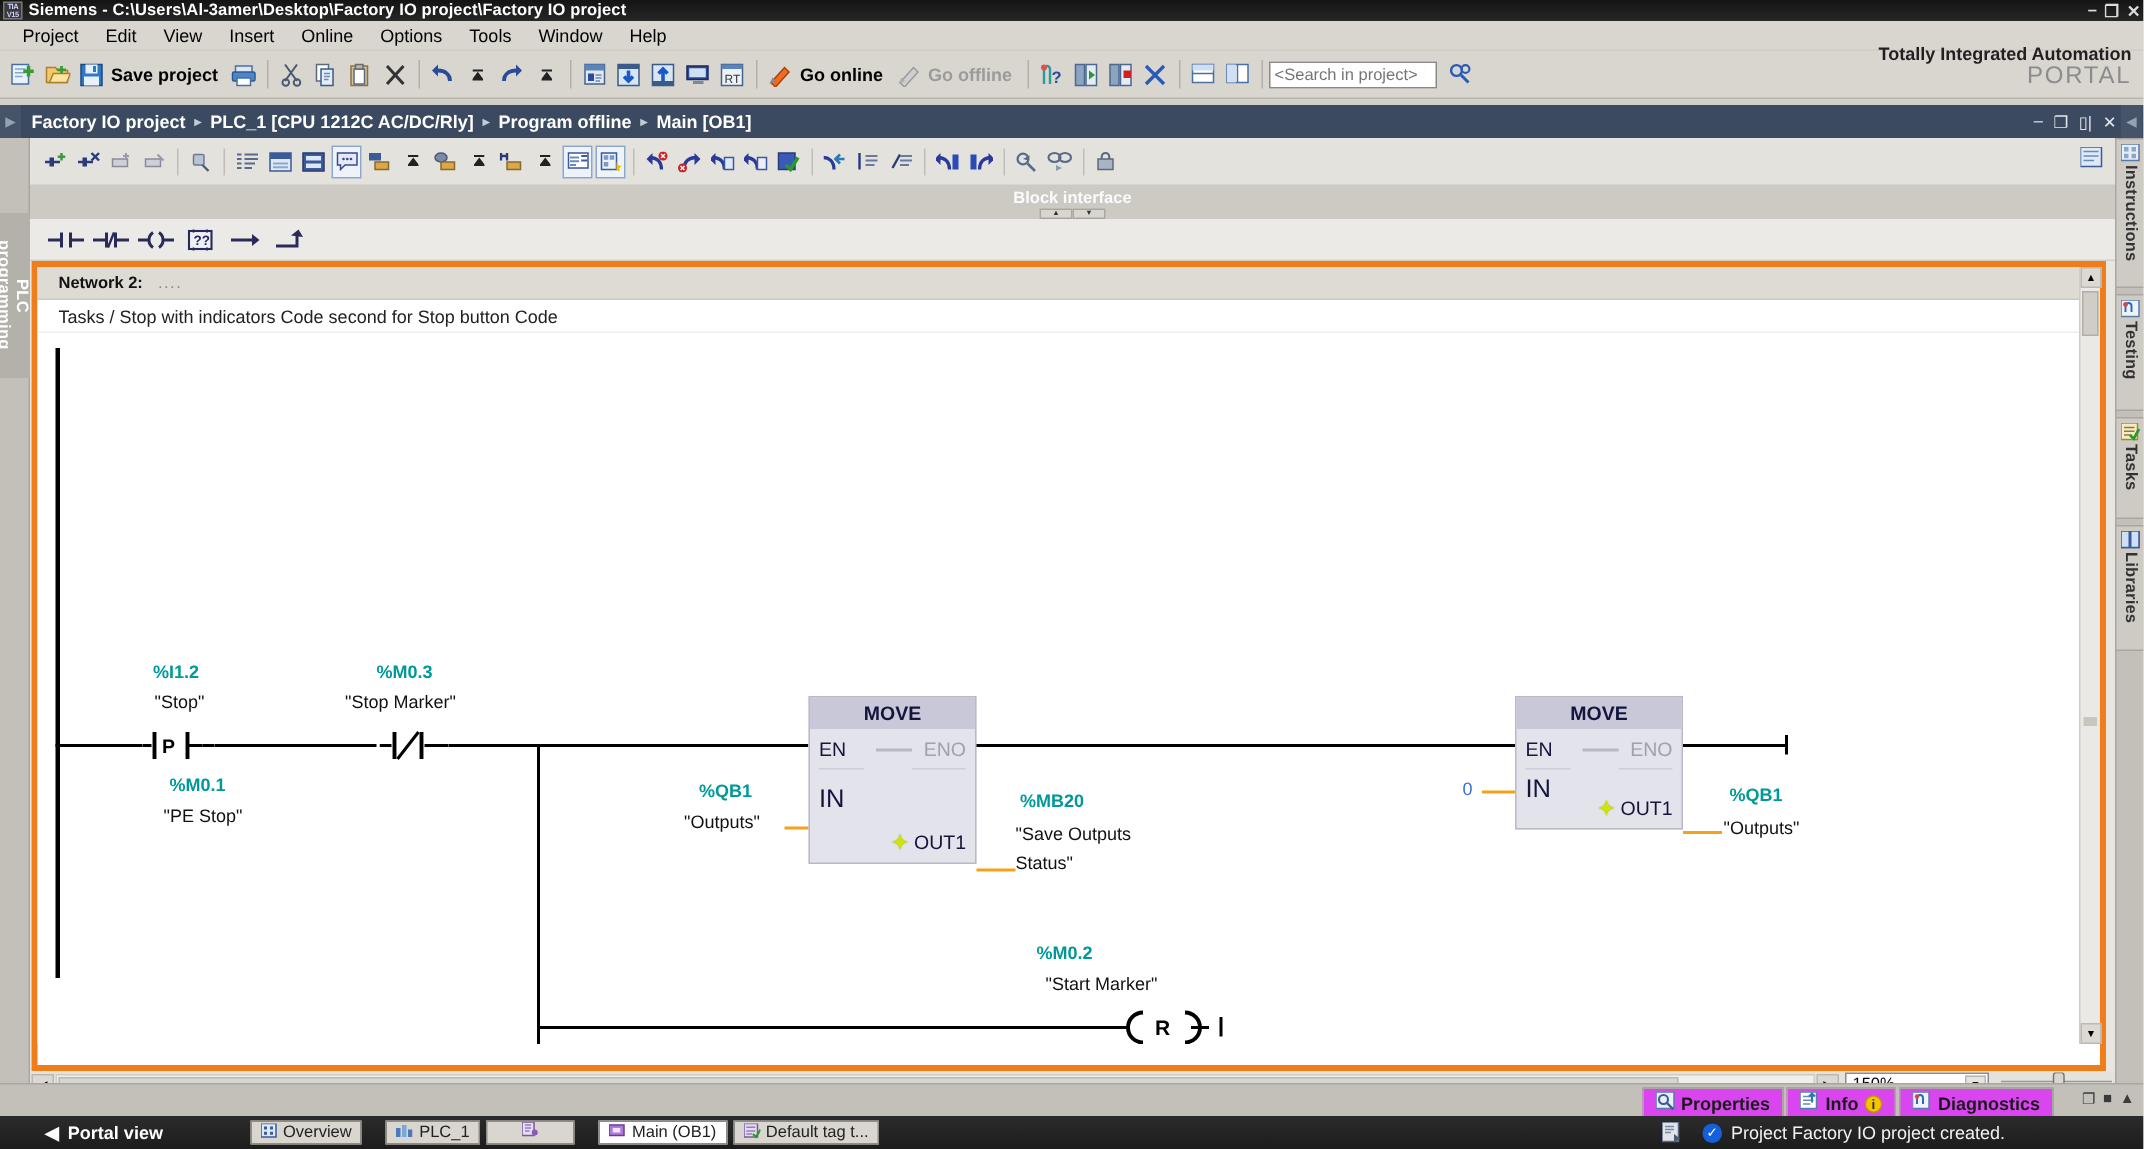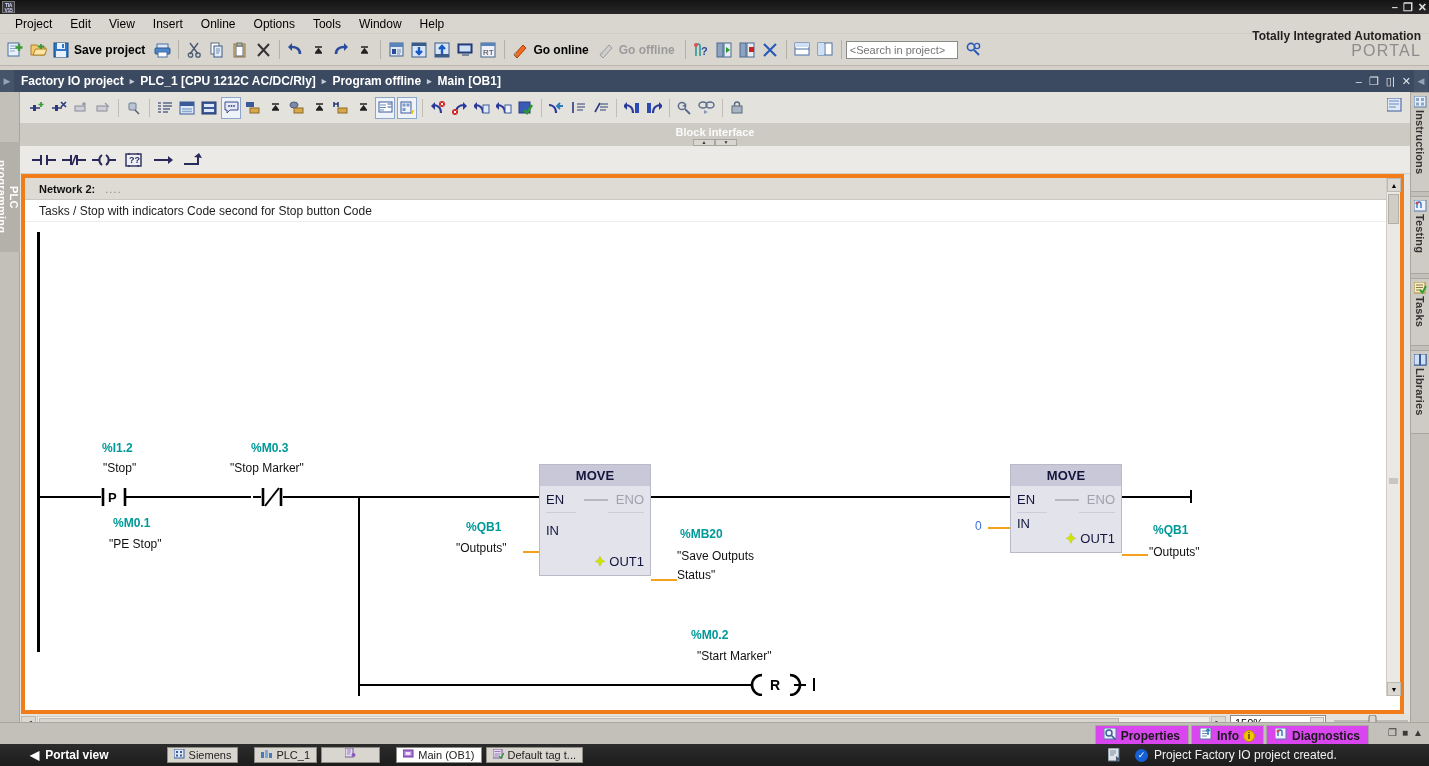--- a/index.html
+++ b/index.html
@@ -166,21 +166,21 @@
 
   .contact{ position:absolute; width:34px; height:22px; }
   .moveblk{ position:absolute; width:112px; background:#e3e3ec; border:1px solid #b9b9c8; }
   .moveblk .hdr{ height:21px; background:#c8c8d8; display:flex; align-items:center; justify-content:center; font-size:13px; font-weight:bold; color:#14143c;}
   .moveblk .body{ position:relative; height:89px; }
   .moveblk .en{ position:absolute; left:6px; top:6px; font-size:13px; color:#14143c;}
   .moveblk .eno{ position:absolute; right:6px; top:6px; font-size:13px; color:#a0a0b0;}
   .moveblk .enbar{ position:absolute; left:44px; top:13px; width:24px; height:2px; background:#b7b7c4;}
   .moveblk .uline1{ position:absolute; left:6px; top:26px; width:30px; height:1px; background:#cdcdda;}
   .moveblk .uline2{ position:absolute; right:6px; top:26px; width:36px; height:1px; background:#cdcdda;}
-  .moveblk .in{ position:absolute; left:6px; top:37px; font-size:13px; color:#14143c;}
+  .moveblk .in{ position:absolute; left:6px; top:37px; font-size:17px; color:#14143c;}
   .moveblk .out{ position:absolute; right:6px; bottom:6px; font-size:13px; color:#14143c; display:flex; align-items:center; gap:4px;}
   .star{ color:#cfe600; font-size:13px; font-weight:bold; text-shadow:0 0 1px #8a9900;}
 
   .coil{ position:absolute; width:34px; height:24px; font-size:13px; font-weight:bold; color:#000;}
 
   .vscroll{
     position:absolute; right:0; top:0; width:14px; bottom:14px; background:#ebe9e5; border-left:1px solid #cfccc6;
   }
   .vs-arrow{ width:14px; height:14px; background:#dcd9d3; border:1px solid #bcb9b3; display:flex; align-items:center; justify-content:center; font-size:7px;}
   .vs-thumb{ position:absolute; left:1px; top:16px; width:11px; height:30px; background:#d0cdc7; border:1px solid #b2afa9;}
@@ -229,20 +229,21 @@
   .okdot{ width:13px; height:13px; border-radius:50%; background:#1560d8; color:#fff; font-size:9px; display:flex; align-items:center; justify-content:center;}
   .statusicon{ position:absolute; left:1108px; width:14px; height:14px;}
 </style>
 </head>
 <body>
 
 <div id="app">
 
   <div class="titlebar">
     <div class="tia-logo">TIA<br>V15</div>
+    <div class="title-text">Siemens  -  C:\Users\Al-3amer\Desktop\Factory IO project\Factory IO project</div>
     <div class="win-ctrl">
       <span>–</span>
       <span>❐</span>
       <span>✕</span>
     </div>
   </div>
 
   <div class="menubar">
     <div class="mi">Project</div>
     <div class="mi">Edit</div>
@@ -983,21 +984,21 @@
     </div>
 
     <div class="taskbtn" style="margin-left:58px;">
       <span><svg width="11" height="10">
             <rect x="0" y="0" width="10" height="9" fill="#dfe8f6" stroke="#3a5a9a"></rect>
             <rect x="2" y="2" width="2" height="2" fill="#3a5a9a"></rect>
             <rect x="6" y="2" width="2" height="2" fill="#3a5a9a"></rect>
             <rect x="2" y="5.5" width="2" height="2" fill="#3a5a9a"></rect>
             <rect x="6" y="5.5" width="2" height="2" fill="#3a5a9a"></rect>
           </svg></span>
-      <span>Siemens</span>
+      <span>Overview</span>
     </div>
     <div class="taskbtn" style="margin-left:16px;">
       <span><svg width="11" height="10">
             <rect x="0" y="3" width="3" height="6" fill="#4a7ab8"></rect>
             <rect x="4" y="1" width="3" height="8" fill="#7aa8d8"></rect>
             <rect x="8" y="4" width="3" height="5" fill="#4a7ab8"></rect>
           </svg></span>
       <span>PLC_1</span>
     </div>
     <div class="taskbtn" style="margin-left:4px;flex-direction:column;">

